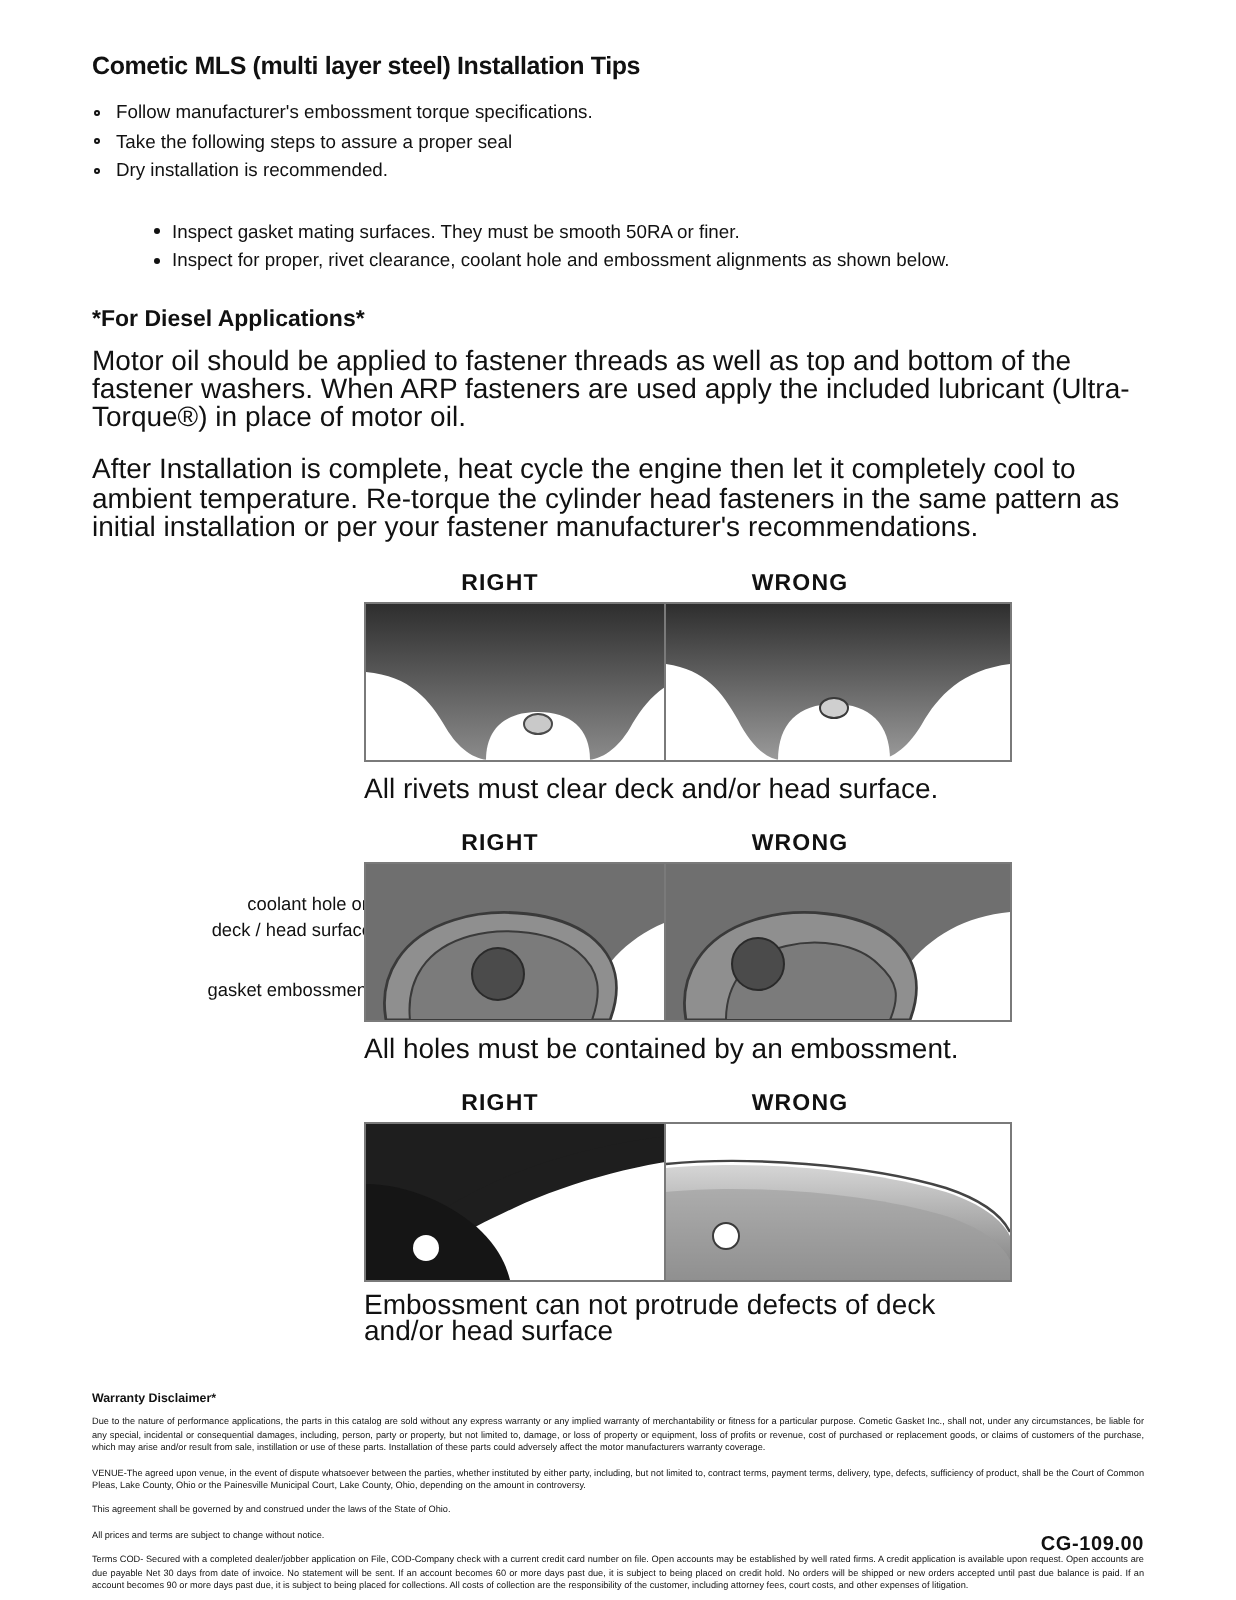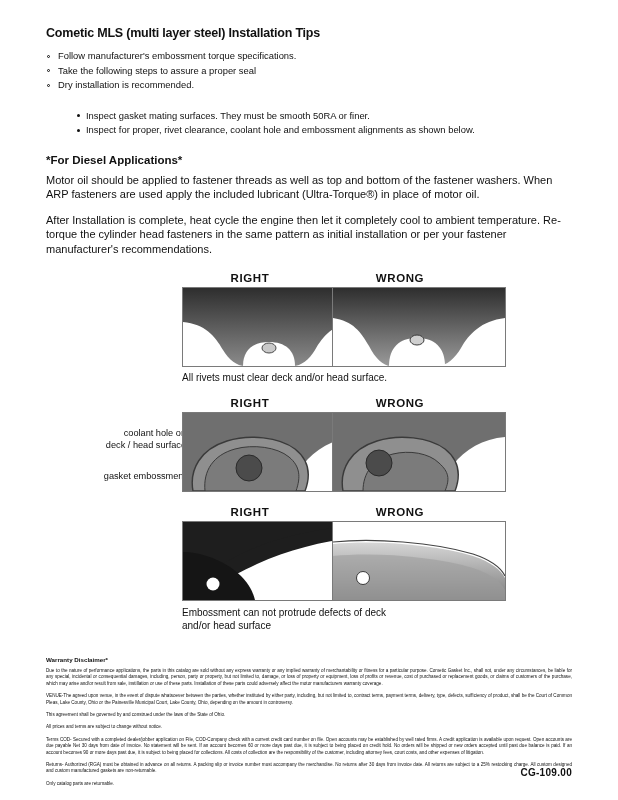--- a/index.html
+++ b/index.html
@@ -70,21 +70,21 @@
     height: 3.4px;
     background: #111;
     border-radius: 50%;
   }
   h2.subtitle {
     font-size: 11.5px;
     font-weight: bold;
     margin: 16px 0 7px 0;
   }
   p.body {
-    font-size: 11px;
+    font-size: 14px;
     line-height: 14.3px;
     margin: 0 0 12px 0;
   }
   p.body.last {
     margin-bottom: 0;
   }
 
   
   .figs {
     margin-top: 16px;
@@ -109,21 +109,21 @@
   .fig-box {
     width: 172px;
     height: 78px;
     border: 1px solid #7a7a7a;
     position: relative;
     overflow: hidden;
     background: #ffffff;
   }
   .fig-box svg { display: block; }
   .caption {
-    font-size: 10px;
+    font-size: 14px;
     margin: 5px 0 0 136px;
   }
   .caption.two-line { line-height: 13px; }
 
   
   .annots {
     position: absolute;
     left: 0;
     width: 140px;
     text-align: right;
@@ -251,20 +251,21 @@
             <svg width="172" height="78" viewBox="0 0 172 78">
               <rect x="0" y="0" width="172" height="78" fill="#ffffff"></rect>
               <path d="M0,0 H172 V24 C150,26 132,36 120,52 C112,64 104,78 92,78 H0 Z" fill="#6f6f6f"></path>
               <path d="M10,78 C6,56 18,36 44,28 C66,21 96,24 112,36 C126,47 128,62 122,78 Z" fill="#8f8f8f" stroke="#3a3a3a" stroke-width="1.4"></path>
               <path d="M30,78 C30,60 40,46 60,41 C76,37 96,40 106,50 C116,59 117,66 112,78 Z" fill="#7b7b7b" stroke="#3a3a3a" stroke-width="1"></path>
               <circle cx="46" cy="50" r="13" fill="#4b4b4b" stroke="#2a2a2a" stroke-width="1"></circle>
             </svg>
           </div>
         </div>
       </div>
+      <div class="caption">All holes must be contained by an embossment.</div>
     </div>
 
     <div style="margin-top:14px;">
       <div class="fig-row">
         <div class="fig-col">
           <div class="fig-label">RIGHT</div>
           <div class="fig-box">
             <svg width="172" height="78" viewBox="0 0 172 78">
               <rect x="0" y="0" width="172" height="78" fill="#ffffff"></rect>
               <path d="M0,0 H172 V10 C120,14 70,30 34,52 C18,62 6,70 0,78 Z" fill="#1e1e1e"></path>

